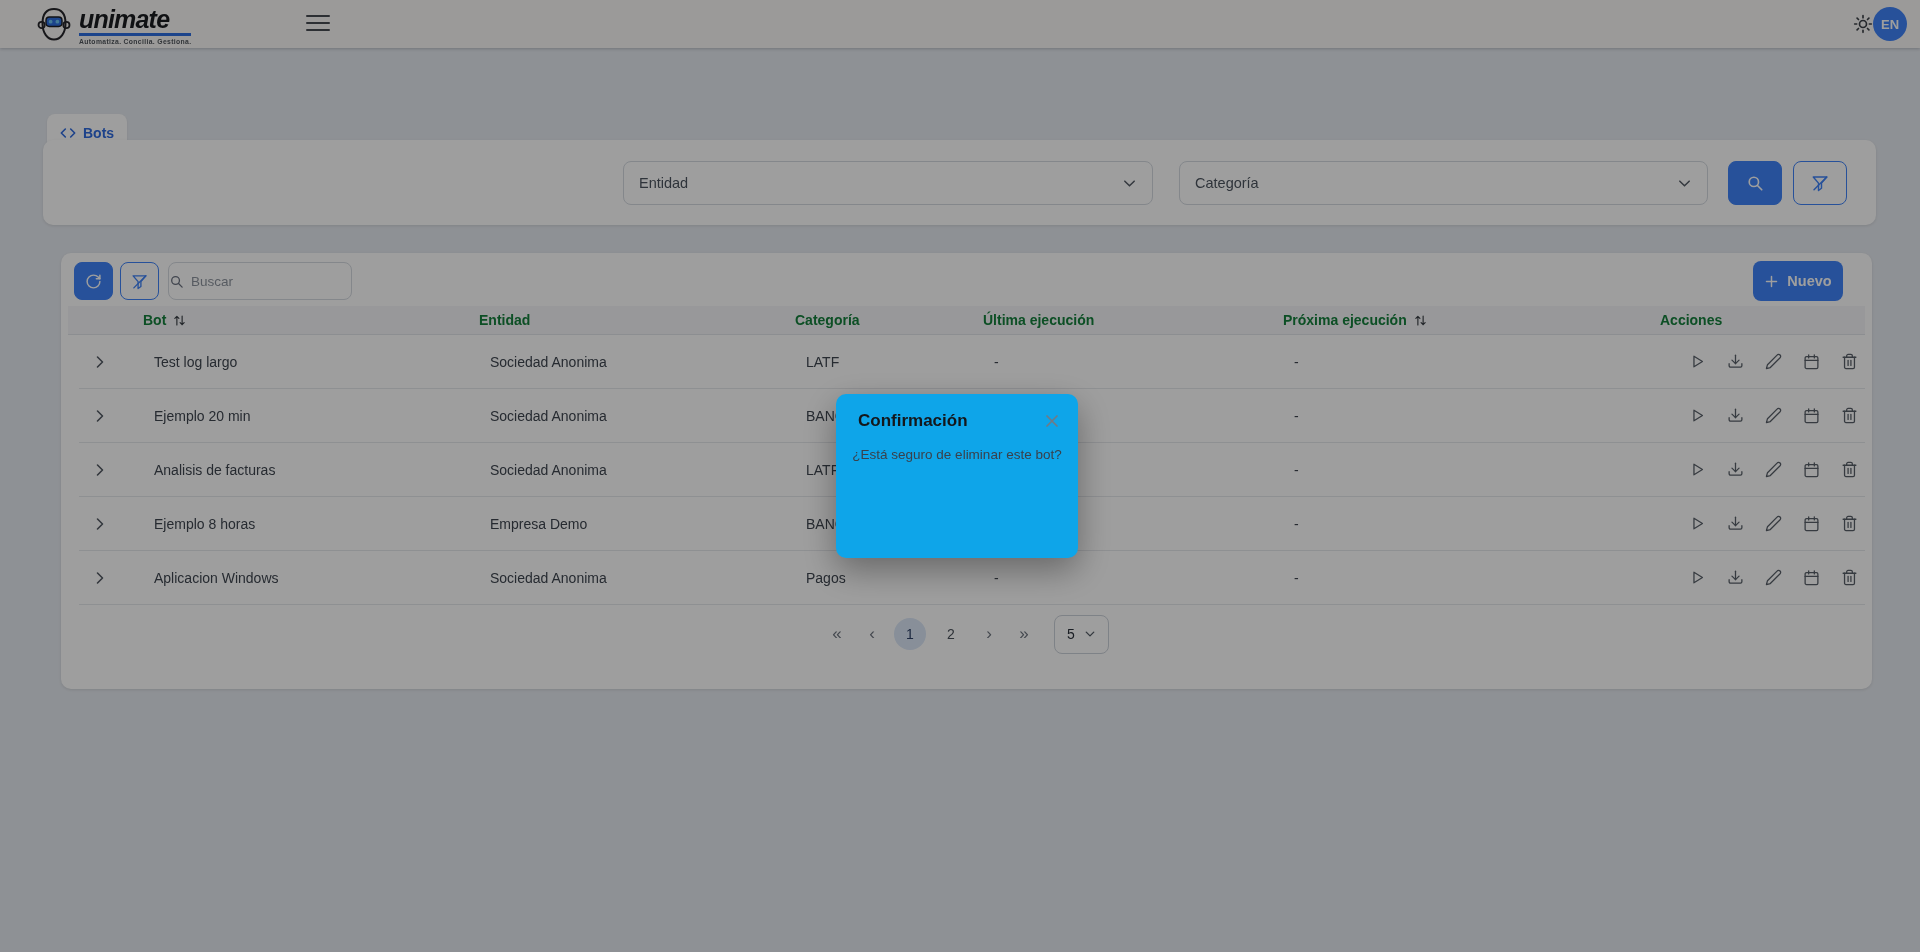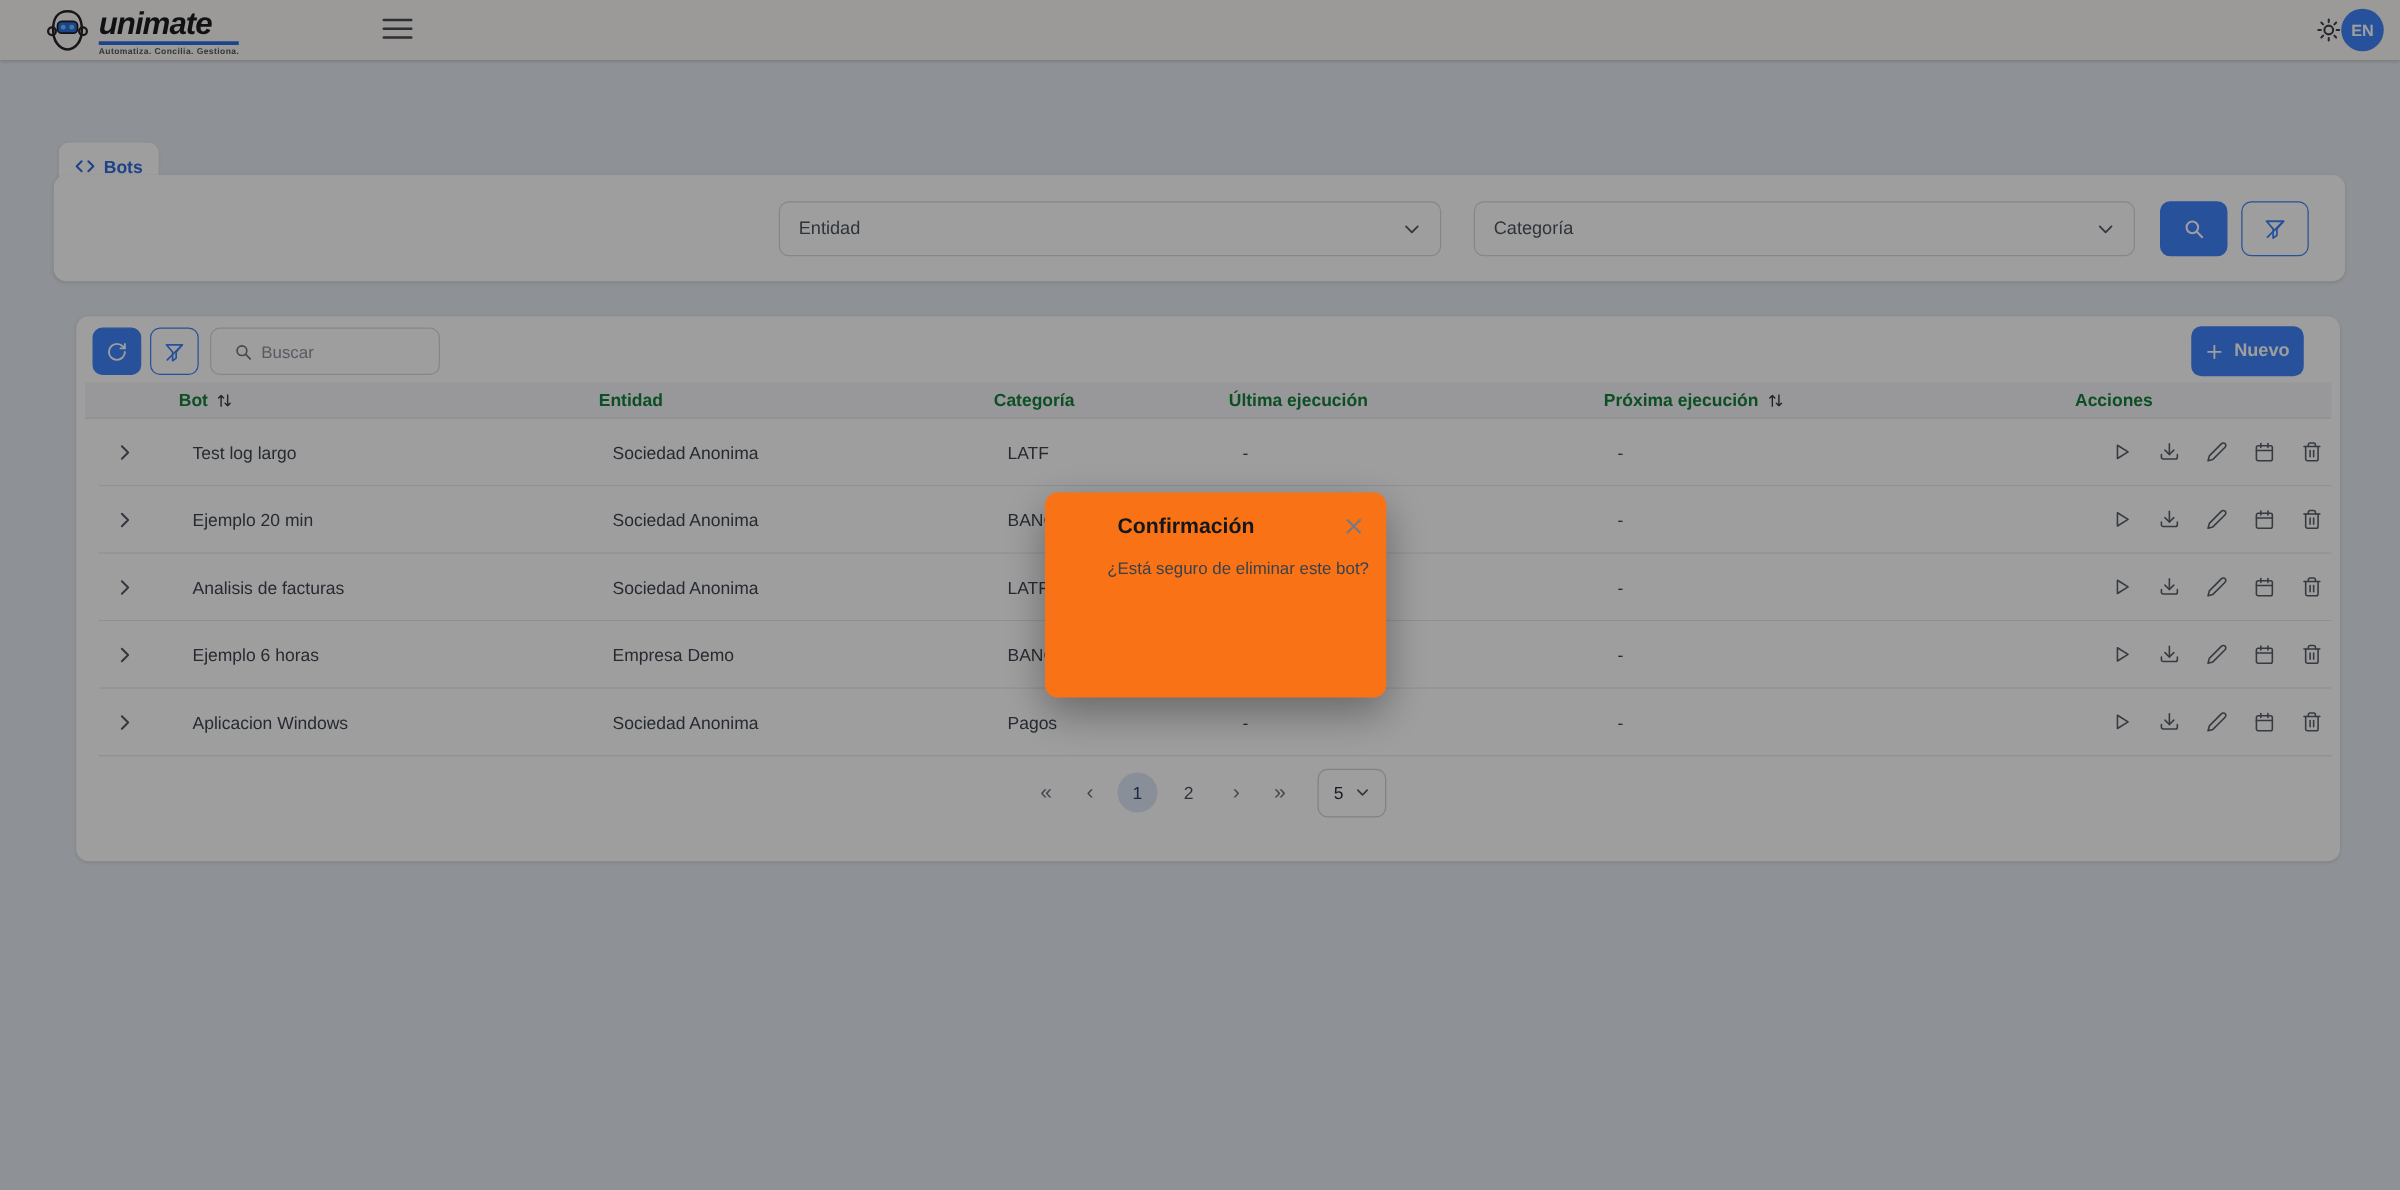--- a/index.html
+++ b/index.html
@@ -78,21 +78,21 @@
   .table-card {
     position:absolute; left:61px; top:253px; width:1811px; height:436px;
     background:#fff; border-radius:10px; box-shadow:0 1px 3px rgba(0,0,0,.10);
   }
   .toolbar { position:absolute; left:13px; top:8px; right:29px; height:40px; display:flex; align-items:center; }
   .tb-btn { width:39px; height:38px; border-radius:8px; display:flex; align-items:center; justify-content:center; cursor:pointer; }
   .tb-filter { margin-left:7px; }
   .search-box {
     margin-left:9px; width:184px; height:38px;
     border:1px solid #d5dae1; border-radius:8px; background:#fff;
-    display:flex; align-items:center; gap:7px; padding-left:18px;
+    display:flex; align-items:center; gap:7px; padding-left:0;
   }
   .search-box svg { color:#6b7280; }
   .search-box input { border:none; outline:none; font-size:13.5px; width:130px; color:#333; font-family:"Liberation Sans",sans-serif; background:transparent; }
   .search-box input::placeholder { color:#8d949e; }
   .spacer { flex:1; }
   .new-btn {
     width:90px; height:40px; border-radius:8px; background:var(--primary); color:#fff;
     display:flex; align-items:center; justify-content:center; gap:8px;
     font-size:14.5px; font-weight:700; cursor:pointer;
   }
@@ -122,24 +122,23 @@
   .pg-size {
     width:55px; height:39px; border:1px solid #ccd2da; border-radius:8px; background:#fff;
     display:flex; align-items:center; justify-content:center; gap:9px;
     font-size:14px; color:#2b313a; cursor:pointer; margin-left:8px;
   }
   .pg-size .chev { color:#555c66; }
 
   
   .overlay { position:fixed; inset:0; background:rgba(0,0,0,0.38); z-index:40; }
   .modal {
-    position:fixed; left:836px; top:394px; width:273px; height:164px;
-    background:#f97316; border-radius:10px; z-index:50;
+    position:fixed; left:836px; top:394px; width:242px; height:164px;
+    background:#0ea5e9; border-radius:10px; z-index:50;
     box-shadow:0 12px 34px rgba(0,0,0,.35);
-    padding-left:36px;
   }
   .modal-head { display:flex; justify-content:space-between; align-items:center; padding:17px 18px 0 22px; }
   .modal-title { font-size:17px; font-weight:800; color:#14171b; }
   .modal-close { color:#717a85; cursor:pointer; }
   .modal-msg { margin-top:16px; text-align:center; font-size:13.5px; color:#3a414b; white-space:nowrap; }
   .modal-actions { display:flex; justify-content:center; gap:10px; margin-top:21px; }
   .modal-btn {
     height:36px; border-radius:8px; background:var(--primary); color:#fff;
     display:flex; align-items:center; justify-content:center; gap:8px;
     font-size:14.5px; font-weight:700; padding:0 16px; cursor:pointer; border:none;
@@ -392,21 +391,21 @@
           </svg>
       </div>
     </div>
 
     <div class="trow grid-row">
       <div>
         <svg class="expander" width="16" height="16" viewBox="0 0 16 16" fill="none" stroke="currentColor" stroke-width="1.6" stroke-linecap="round" stroke-linejoin="round">
             <path d="M5.5 3l5 5-5 5"></path>
           </svg>
       </div>
-      <div>Ejemplo 6 horas</div>
+      <div>Ejemplo 8 horas</div>
       <div>Empresa Demo</div>
       <div>BANCO</div>
       <div>-</div>
       <div>-</div>
       <div class="actions">
         <svg width="17" height="17" viewBox="0 0 24 24" fill="none" stroke="currentColor" stroke-width="1.8" stroke-linejoin="round">
             <path d="M7 4.5 19 12 7 19.5z"></path>
           </svg>
         <svg width="17" height="17" viewBox="0 0 24 24" fill="none" stroke="currentColor" stroke-width="1.8" stroke-linecap="round" stroke-linejoin="round">
             <path d="M21 15v3a2 2 0 0 1-2 2H5a2 2 0 0 1-2-2v-3"></path>

